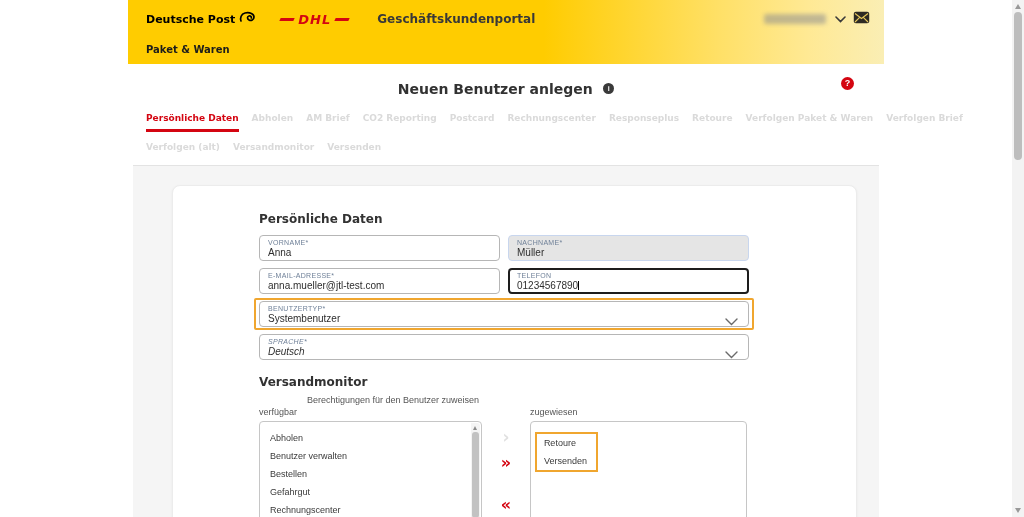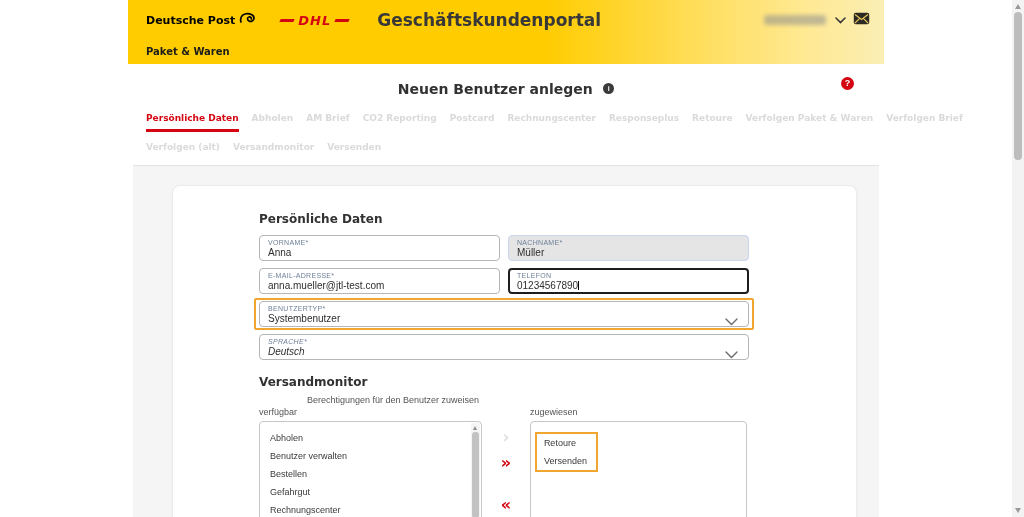--- a/index.html
+++ b/index.html
@@ -9,21 +9,21 @@
 
   
   .header { height: 64px;
     background: linear-gradient(90deg, #ffcc00 0%, #ffcc00 55%, #ffe066 78%, #ffe994 90%, #faeeb4 100%); }
   .header-row1 { display: flex; align-items: center; padding: 10px 14px 0 18px; }
   .dp-logo { display: flex; align-items: center; gap: 4px; }
   .dp-logo .dp-text { font-family: "DejaVu Sans", sans-serif; font-weight: bold; font-size: 11px; color: #000; }
   .dhl-logo { margin-left: 24px; display: flex; align-items: center; color: #d40511; }
   .dhl-logo .bar { width: 14px; height: 3px; background: #d40511; transform: skewX(-25deg); }
   .dhl-logo .dhl-text { font-family: "DejaVu Sans", sans-serif; font-weight: bold; font-style: italic; font-size: 13px; letter-spacing: 1px; margin: 0 4px; }
-  .portal-title { margin-left: 28px; font-family: "DejaVu Sans", sans-serif; font-weight: bold; font-size: 17px; color: #383838; }
+  .portal-title { margin-left: 28px; font-family: "DejaVu Sans", sans-serif; font-weight: bold; font-size: 12px; color: #383838; }
   .header-spacer { flex: 1; }
   .user-redacted { width: 62px; height: 10px; border-radius: 2px; background: #8f8f8f; opacity: .55; filter: blur(2px); }
   .chevron-hdr { margin: 0 7px 0 9px; display: flex; align-items: center; }
   .header-row2 { padding: 11px 0 0 18px; }
   .header-row2 .section-label { font-family: "DejaVu Sans", sans-serif; font-weight: bold; font-size: 10px; color: #1d1d1b; }
 
   
   .title-band { position: relative; padding-top: 15px; background: #fff; }
   .page-title-row { text-align: center; }
   .page-title { display: inline-block; font-family: "DejaVu Sans", sans-serif; font-weight: bold; font-size: 14px; color: #323232; vertical-align: middle; }

